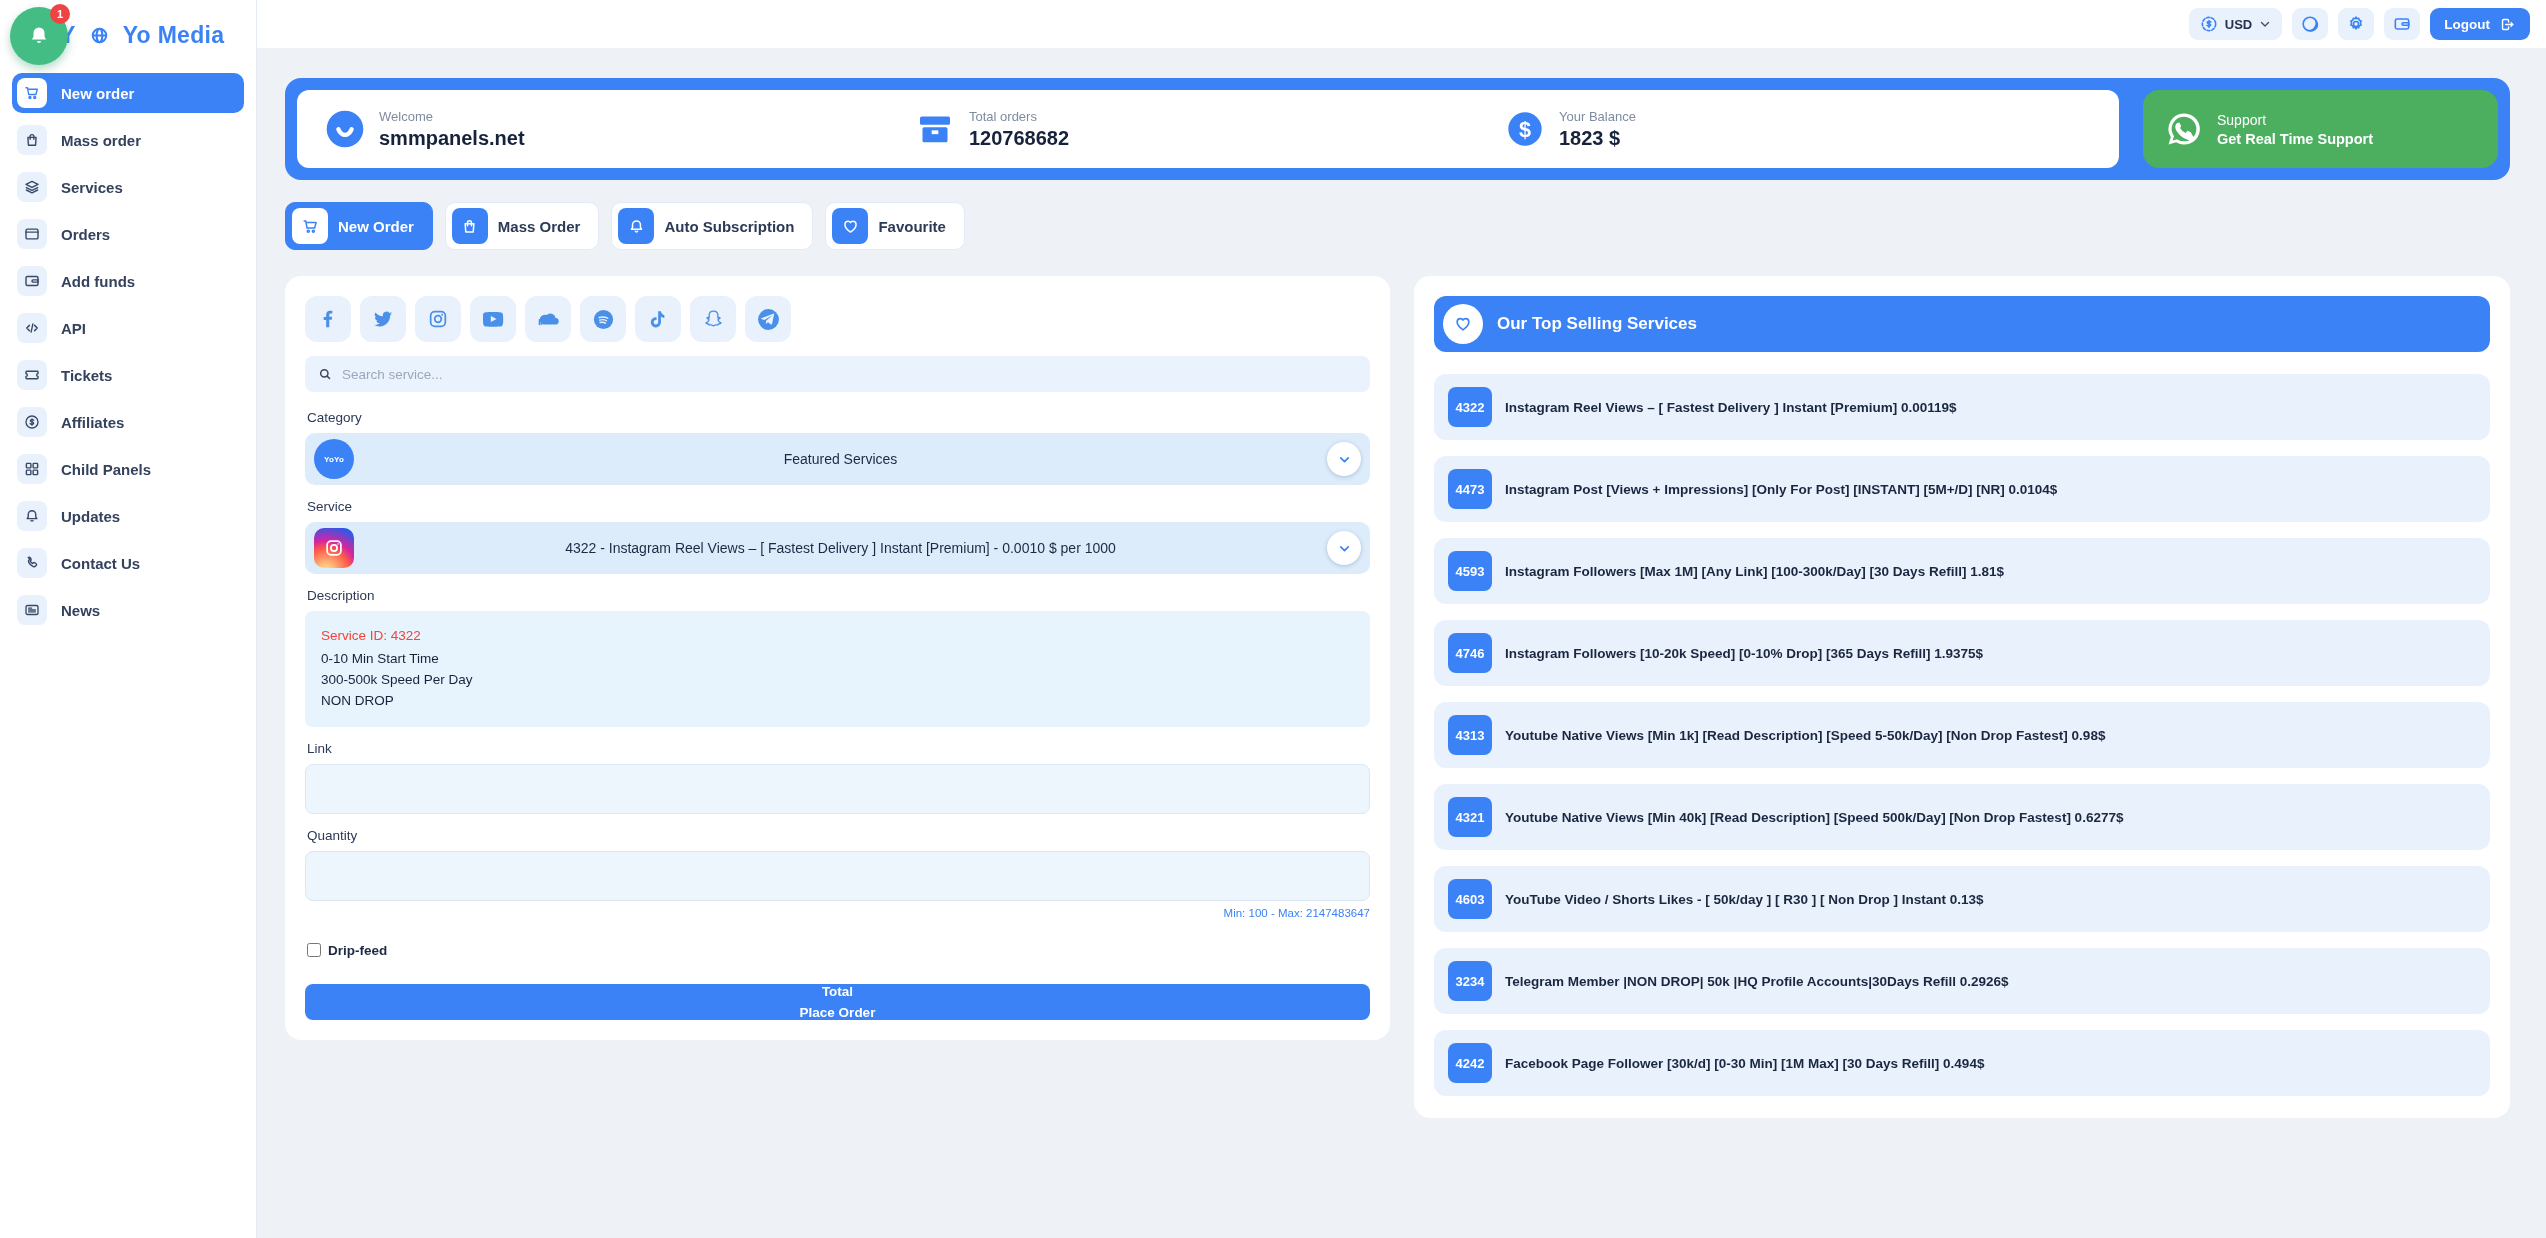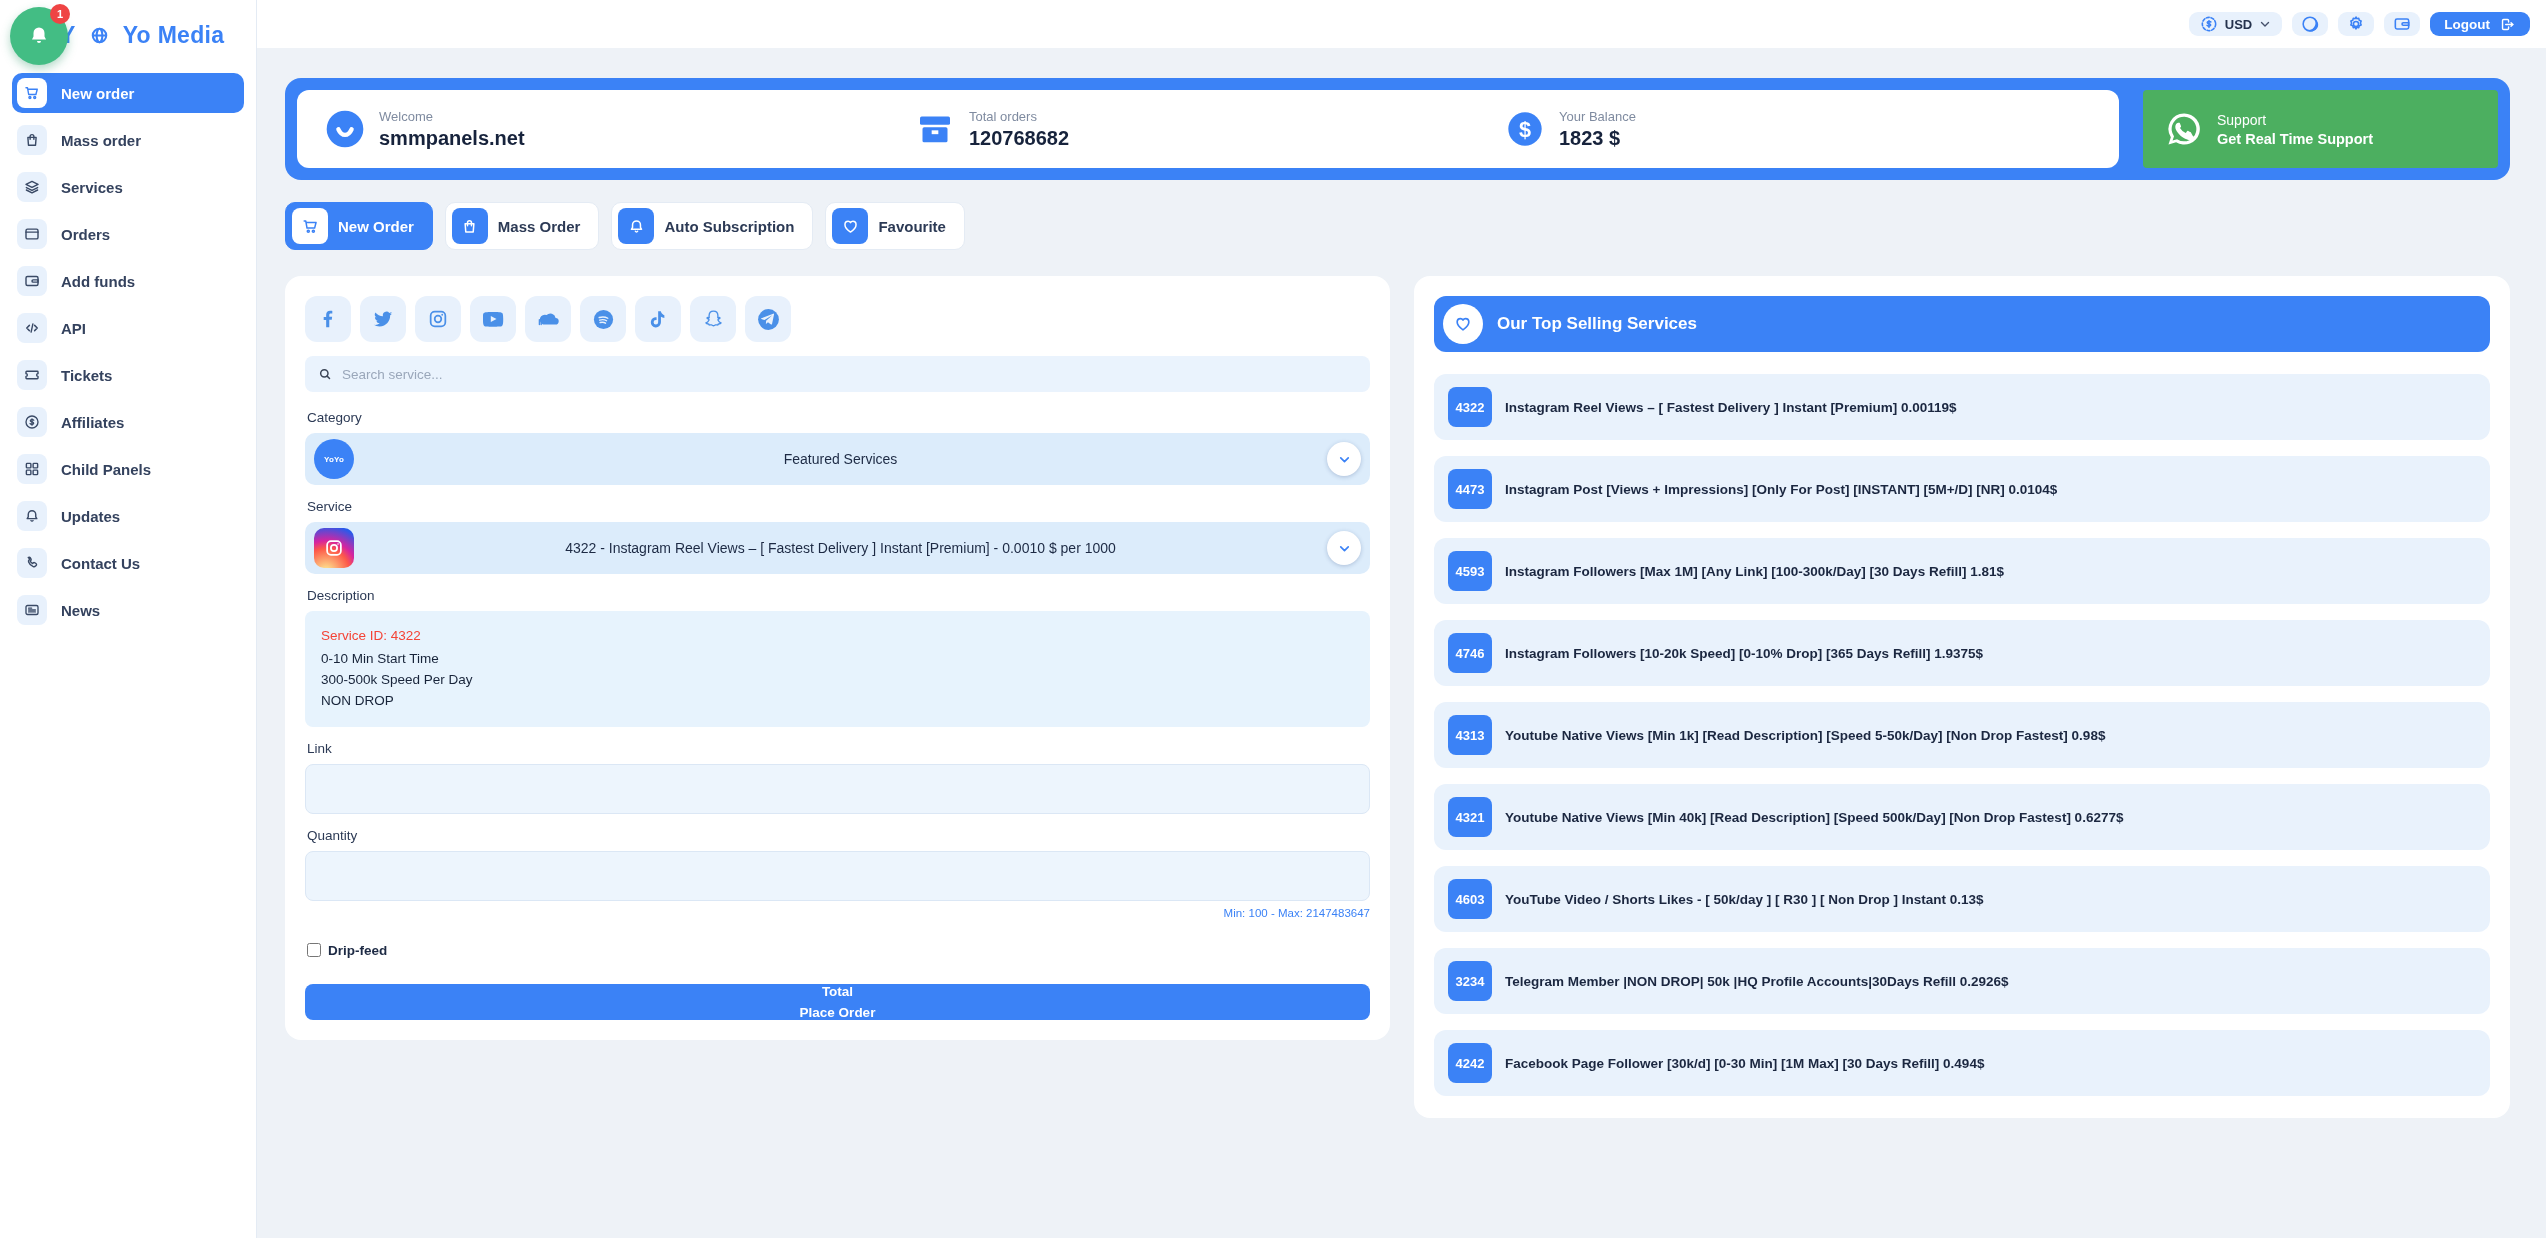--- a/index.html
+++ b/index.html
@@ -22,36 +22,36 @@
   .side-item{display:flex;align-items:center;gap:14px;height:40px;margin:0 12px 7px 12px;padding:0 5px;border-radius:10px;cursor:pointer;}
   .side-item .ibox{width:30px;height:30px;border-radius:8px;background:var(--primary-soft);display:flex;align-items:center;justify-content:center;color:#3a4a66;flex-shrink:0;}
   .side-item .ilabel{font-size:15px;font-weight:600;color:#34425e;}
   .side-item.active{background:var(--primary);}
   .side-item.active .ibox{background:#fff;color:var(--primary);}
   .side-item.active .ilabel{color:#fff;}
 
   
   .main{flex:1;display:flex;flex-direction:column;min-width:0;}
   .topbar{height:48px;background:#fff;display:flex;align-items:center;justify-content:flex-end;gap:10px;padding-right:16px;flex-shrink:0;}
-  .tb-btn{height:24px;min-width:36px;border:none;border-radius:9px;background:var(--primary-soft);color:var(--primary);display:flex;align-items:center;justify-content:center;cursor:pointer;}
+  .tb-btn{height:32px;min-width:36px;border:none;border-radius:9px;background:var(--primary-soft);color:var(--primary);display:flex;align-items:center;justify-content:center;cursor:pointer;}
   .currency{padding:0 10px;gap:6px;}
   .currency .cur-label{font-size:13px;font-weight:bold;color:#25324d;}
   .currency .chev{color:#44506b;}
   .logout{background:var(--primary);color:#fff;font-size:13.5px;font-weight:bold;padding:0 14px;gap:9px;}
 
   .content{flex:1;padding:30px 36px 0 28px;}
 
   
   .banner{background:var(--primary);border-radius:16px;padding:12px;display:flex;gap:24px;margin-bottom:22px;}
   .banner-card{flex:1;background:#fff;border-radius:12px;display:flex;align-items:center;padding:0 26px;height:78px;}
   .stat{display:flex;align-items:center;gap:12px;width:33.5%;}
   .stat-icon{width:44px;height:44px;flex-shrink:0;display:flex;align-items:center;justify-content:center;}
   .stat-label{font-size:13px;color:var(--muted);margin-bottom:3px;}
   .stat-value{font-size:20px;font-weight:bold;color:#17233c;}
-  .support{width:355px;background:var(--green);border-radius:4px;color:#fff;display:flex;align-items:center;gap:14px;padding:0 22px;cursor:pointer;}
+  .support{width:355px;background:var(--green);border-radius:16px;color:#fff;display:flex;align-items:center;gap:14px;padding:0 22px;cursor:pointer;}
   .support-label{font-size:14px;margin-bottom:3px;}
   .support-sub{font-size:14.5px;font-weight:bold;}
 
   
   .tabs{display:flex;gap:12px;margin-bottom:26px;}
   .tab{display:flex;align-items:center;gap:10px;height:48px;padding:6px 18px 6px 6px;background:#fff;border:1px solid var(--border);border-radius:10px;cursor:pointer;}
   .tab .tbox{width:36px;height:36px;border-radius:8px;background:var(--primary);color:#fff;display:flex;align-items:center;justify-content:center;}
   .tab .tlabel{font-size:15px;font-weight:600;color:#2c3a55;white-space:nowrap;}
   .tab.active{background:var(--primary);border-color:var(--primary);}
   .tab.active .tbox{background:#fff;color:var(--primary);}

